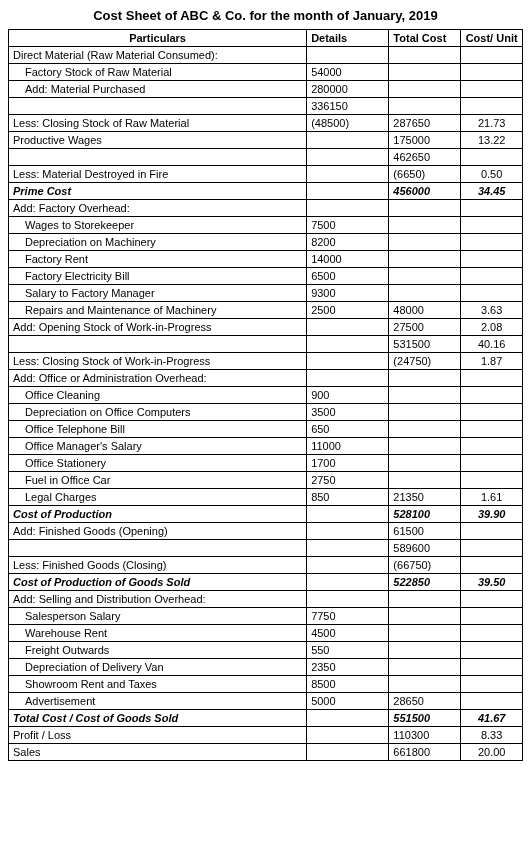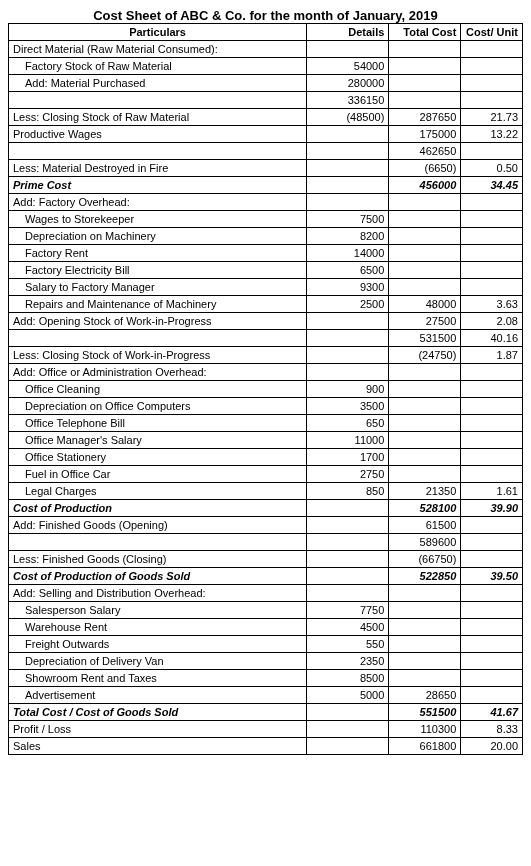--- a/index.html
+++ b/index.html
@@ -8,41 +8,42 @@
       font-size: 11px;
       background: #fff;
       width: 531px;
       min-height: 866px;
       padding: 8px;
     }
     .main-title {
       text-align: center;
       font-weight: bold;
       font-size: 13px;
+      margin-bottom: 6px;
     }
     table {
       width: 100%;
       border-collapse: collapse;
       border: 1.5px solid #000;
     }
     th, td {
       border: 1px solid #000;
       padding: 2px 4px;
       vertical-align: middle;
     }
     th {
       text-align: center;
       font-weight: bold;
       background: #fff;
       margin-left: 28px;
     }
     .col-particulars { width: 58%; }
-    .col-details { width: 16%; text-align: right; }
-    .col-total { width: 14%; text-align: right; }
-    .col-unit { width: 12%; text-align: right; }
+    .col-details { width: 16%; text-align: left; }
+    .col-total { width: 14%; text-align: left; }
+    .col-unit { width: 12%; text-align: center; }
     .bold-italic { font-weight: bold; font-style: italic; }
     .indent1 { padding-left: 12px; }
     .header-row th {
       border: 1.5px solid #000;
     }
   </style>
 </head>
 <body>
 
 <div class="main-title">Cost Sheet of ABC &amp; Co. for the month of January, 2019</div>

